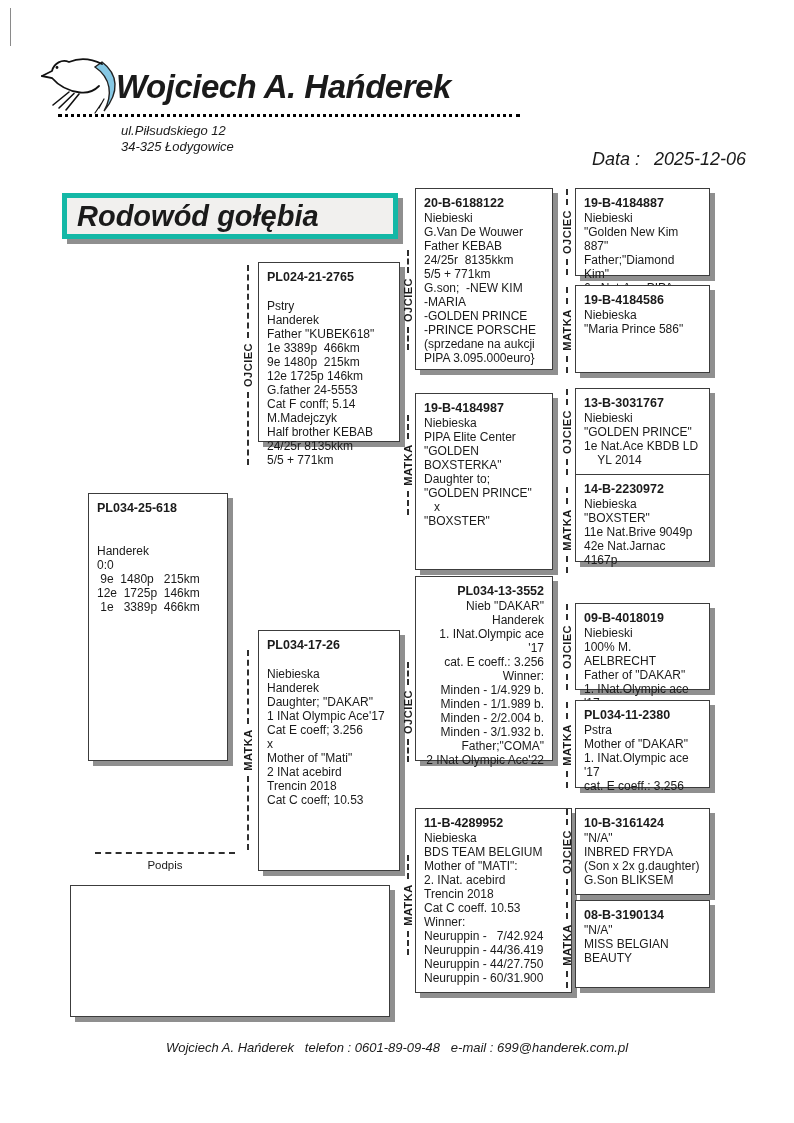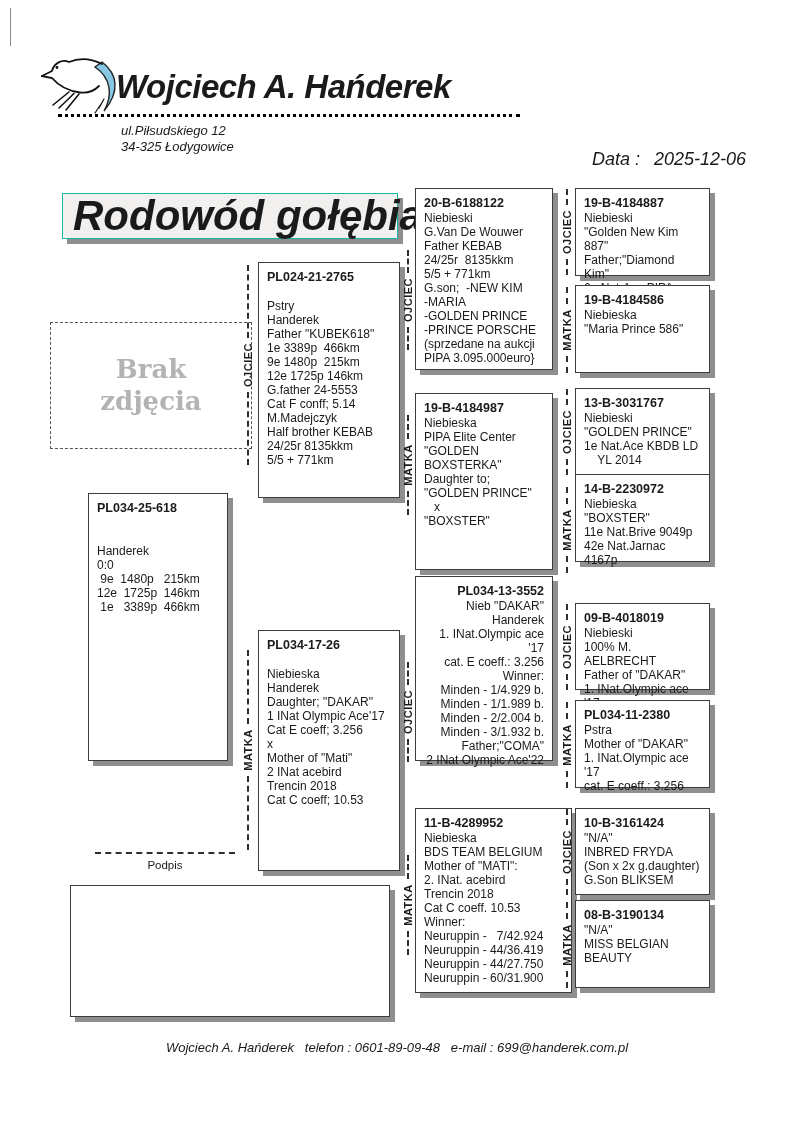--- a/index.html
+++ b/index.html
@@ -17,43 +17,43 @@
     font-size:33px;font-weight:bold;font-style:italic;letter-spacing:-0.5px;white-space:nowrap;
   }
   .name-underline{position:absolute;left:58px;top:114px;width:462px;border-bottom:3px dotted #000;}
   .breeder-address{position:absolute;left:121px;top:123px;font-size:13px;font-style:italic;line-height:16px;white-space:pre-wrap;}
   .date-row{position:absolute;left:592px;top:149px;font-size:18px;font-style:italic;}
   .date-row .v{margin-left:14px;}
 
   
   .pedigree-title{
     position:absolute;left:62px;top:193px;width:336px;height:46px;
-    background:#f1f0ee;border:1px solid #14b8a6;box-shadow:5px 5px 0 #8f8f8f;
-    font-size:42px;font-weight:bold;font-style:italic;
+    background:#f1f0ee;border:5px solid #14b8a6;box-shadow:5px 5px 0 #8f8f8f;
+    font-size:29px;font-weight:bold;font-style:italic;
     display:flex;align-items:center;padding-left:10px;box-sizing:border-box;white-space:nowrap;
   }
 
   
   .photo-box{
     position:absolute;left:50px;top:322px;width:200px;height:125px;
     border:1px dashed #555;display:flex;align-items:center;justify-content:center;
     font-family:"DejaVu Serif",serif;font-weight:bold;font-size:26px;color:#b3b3b3;
     text-align:center;white-space:pre-line;line-height:1.2;
   }
 
   
   .pbox{
     position:absolute;background:#fff;border:1px solid #3c3c3c;box-shadow:5px 5px 0 #8f8f8f;
     padding:7px 8px;box-sizing:border-box;font-size:12px;line-height:14px;
   }
   .pbox .ring{font-weight:bold;font-size:12.5px;margin-bottom:1px;white-space:nowrap;}
   .pbox .details{white-space:pre-wrap;}
 
   .box-subject{left:88px;top:493px;width:140px;height:268px;}
-  .box-father{left:258px;top:262px;width:142px;height:236px;}
+  .box-father{left:258px;top:262px;width:142px;height:180px;}
   .box-mother{left:258px;top:630px;width:142px;height:241px;}
   .box-ff{left:415px;top:188px;width:138px;height:182px;}
   .box-fm{left:415px;top:393px;width:138px;height:177px;}
   .box-mf{left:415px;top:576px;width:138px;height:185px;text-align:right;}
   .box-mm{left:415px;top:808px;width:157px;height:185px;}
   .box-fff{left:575px;top:188px;width:135px;height:88px;}
   .box-ffm{left:575px;top:285px;width:135px;height:88px;}
   .box-fmf{left:575px;top:388px;width:135px;height:108px;}
   .box-fmm{left:575px;top:474px;width:135px;height:88px;}
   .box-mff{left:575px;top:603px;width:135px;height:87px;}
@@ -111,22 +111,20 @@
   <div class="breeder-name">Wojciech A. Hańderek</div>
   <div class="name-underline"></div>
   <div class="breeder-address">ul.Piłsudskiego 12
 34-325 Łodygowice</div>
   <div class="date-row">
     <span>Data :</span><span class="v">2025-12-06</span>
   </div>
 
   <div class="pedigree-title">Rodowód gołębia</div>
 
-  <div class="photo-box">Brak
-zdjęcia</div>
 
   <div class="pbox box-subject">
     <div class="ring">PL034-25-618</div>
     <div class="details">
 
 Handerek
 0:0
  9e  1480p   215km
 12e  1725p  146km
  1e   3389p  466km</div>

